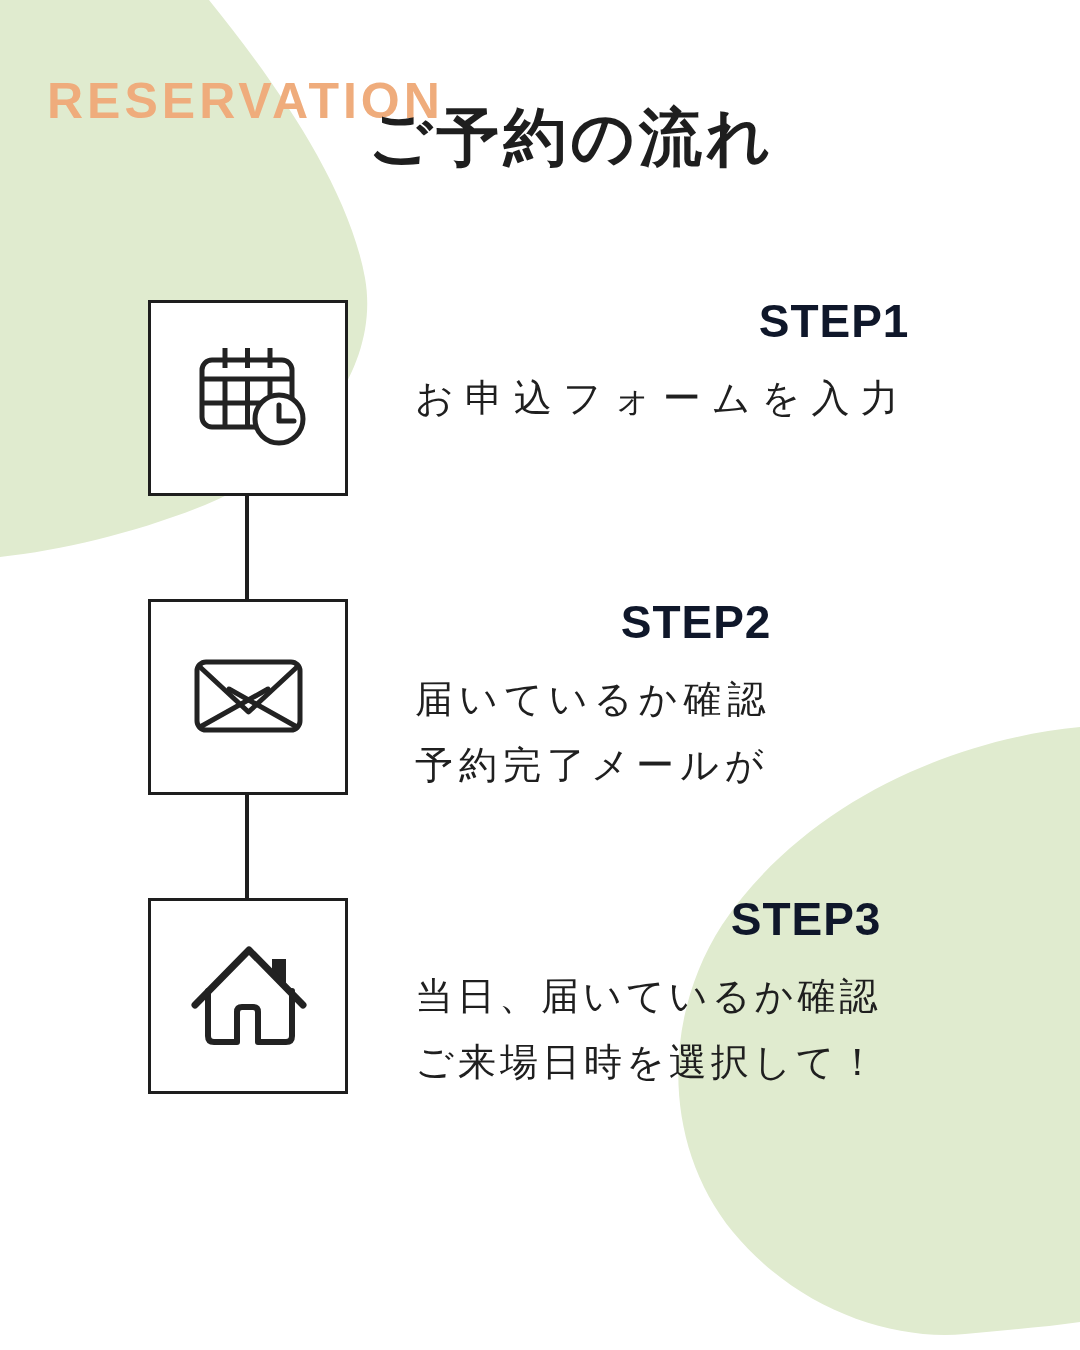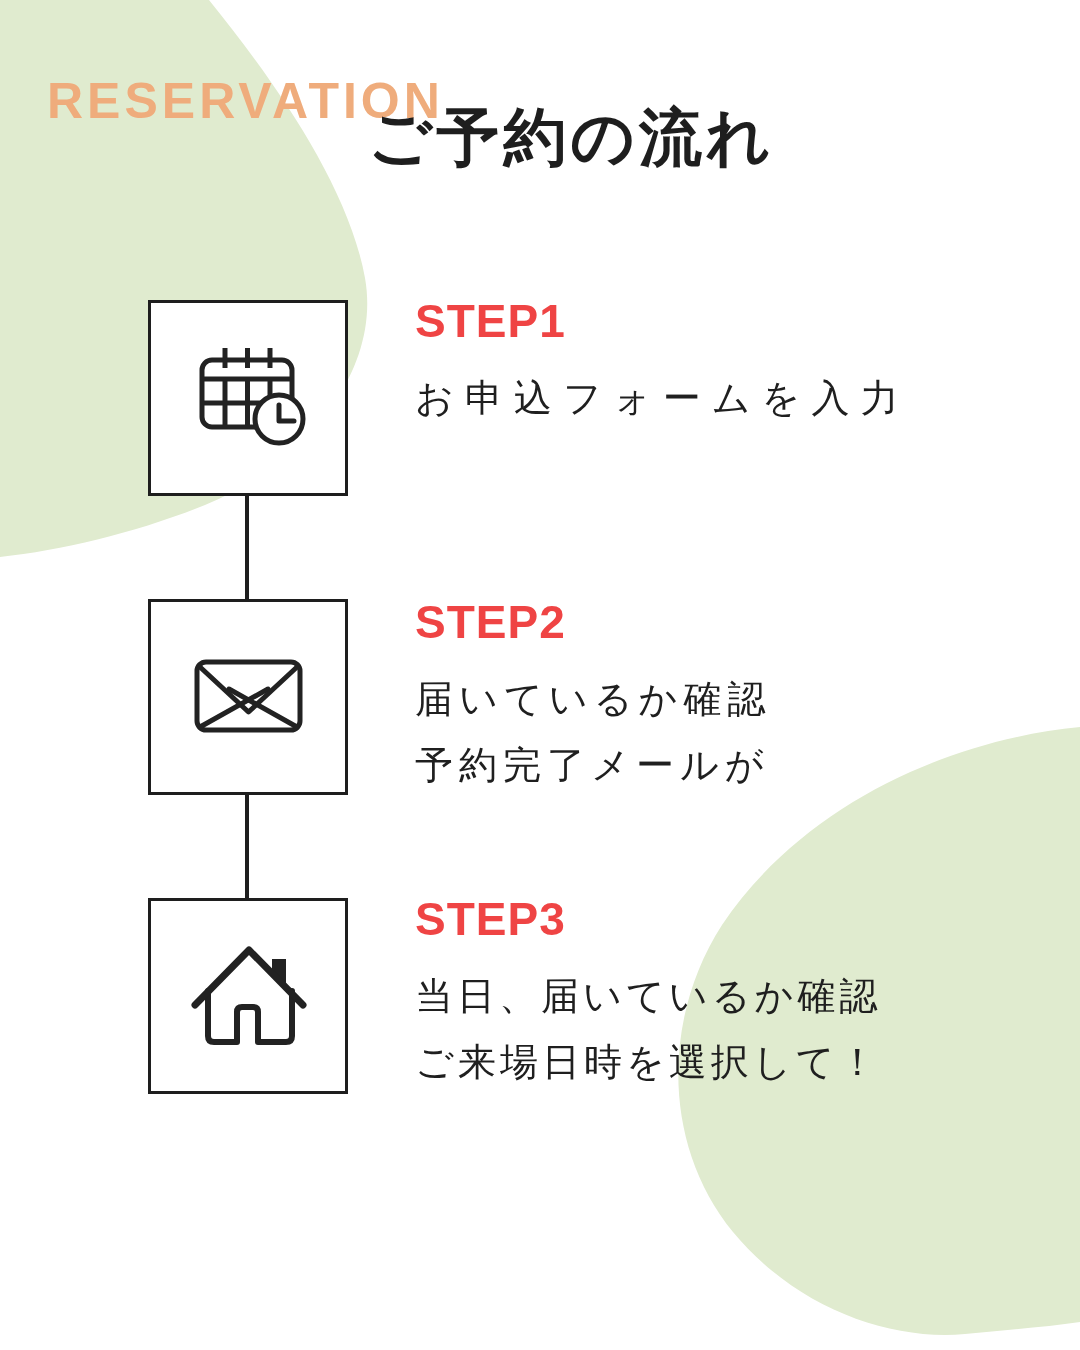--- a/index.html
+++ b/index.html
@@ -30,21 +30,21 @@
   .box-1{top:300px}.box-2{top:599px}.box-3{top:898px}
   .connector{
     position:absolute;left:245px;width:4px;background:#1e1e1e;
   }
   .conn-1{top:496px;height:103px}
   .conn-2{top:795px;height:103px}
   .step-text{position:absolute;left:415px;}
   .st-1{top:297px}.st-2{top:598px}.st-3{top:895px}
   .step-label{
     font-size:46px;font-weight:700;line-height:49px;letter-spacing:1px;
-    color:#ef4444;margin:0 0 19px 0;white-space:nowrap;
+    color:#0f172a;margin:0 0 19px 0;white-space:nowrap;text-align:right;
   }
   .step-line{
     font-size:38px;font-weight:500;line-height:66px;
     color:#1f1f1f;white-space:nowrap;
   }
   .st-1 .step-line{letter-spacing:11px;}
   .st-2 .step-line{letter-spacing:6px;}
   .st-3 .step-line{letter-spacing:4px;}
 </style>
 </head>

